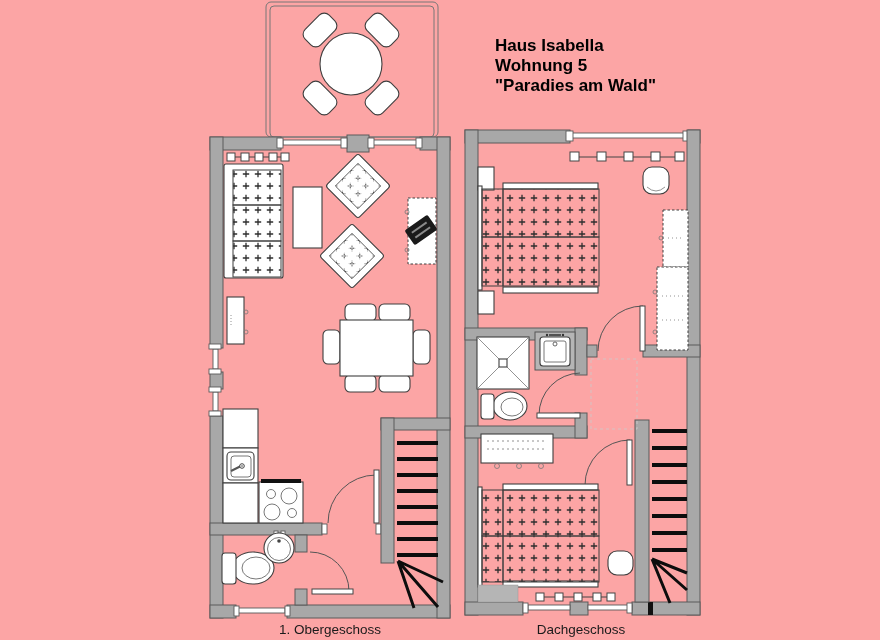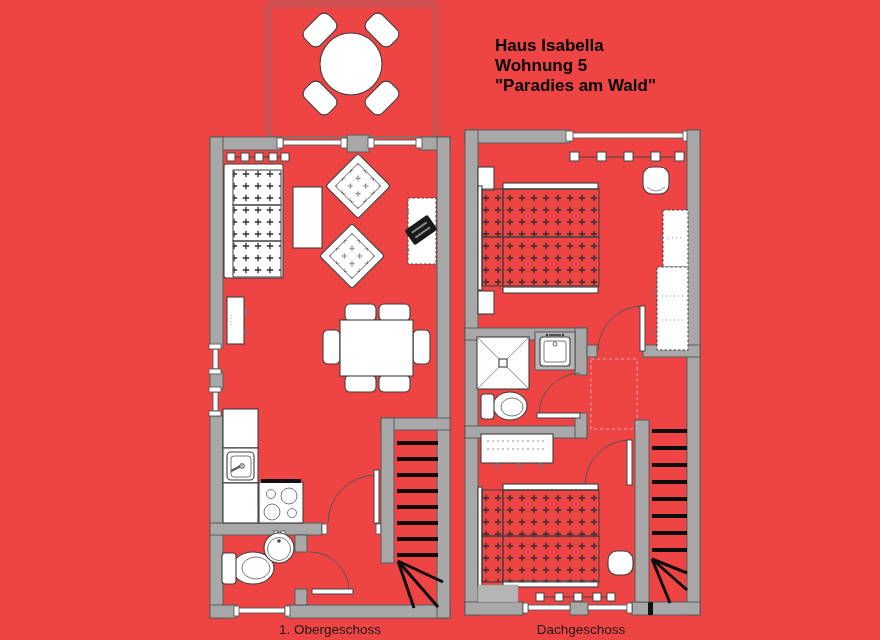--- a/index.html
+++ b/index.html
@@ -1,16 +1,16 @@
 <!DOCTYPE html>
 <html><head>
 <meta charset="utf-8">
 <style>
   html,body{margin:0;padding:0;background:#fff;}
-  .page{position:relative;width:880px;height:640px;background:#ef4444;overflow:hidden;
+  .page{position:relative;width:880px;height:640px;background:#fca5a5;overflow:hidden;
         font-family:"Liberation Sans",sans-serif;}
   svg{display:block;}
   .wall{fill:#a8a8a8;stroke:#5a5a5a;stroke-width:1;}
   .win{fill:#fff;stroke:#5a5a5a;stroke-width:0.9;}
   .cap{fill:#fff;stroke:#5a5a5a;stroke-width:0.9;}
   .furn{fill:#fff;stroke:#3f3f3f;stroke-width:1.1;}
   .furnD{fill:#fff;stroke:#3f3f3f;stroke-width:1;stroke-dasharray:2.5 2;}
   .quilt{fill:url(#plus);stroke:#3f3f3f;stroke-width:1;}
   .dots{fill:url(#xdot);stroke:#3f3f3f;stroke-width:0.8;}
   .tread{fill:#0d0d0d;}

